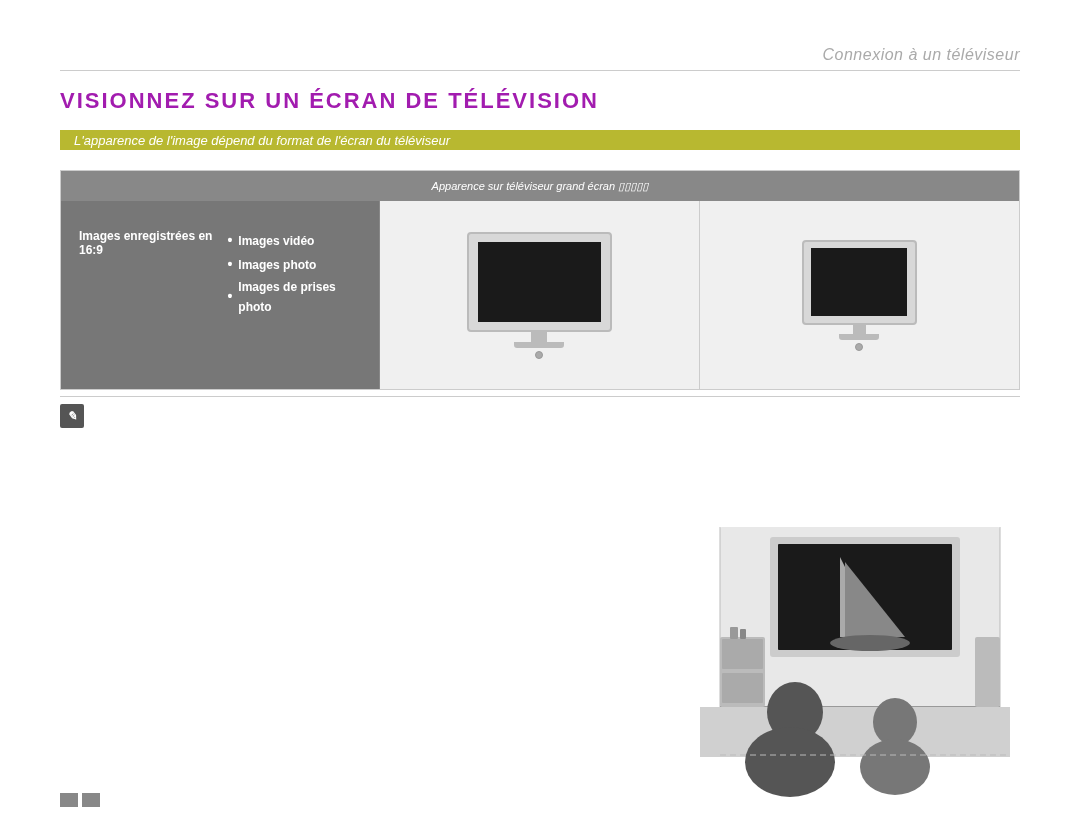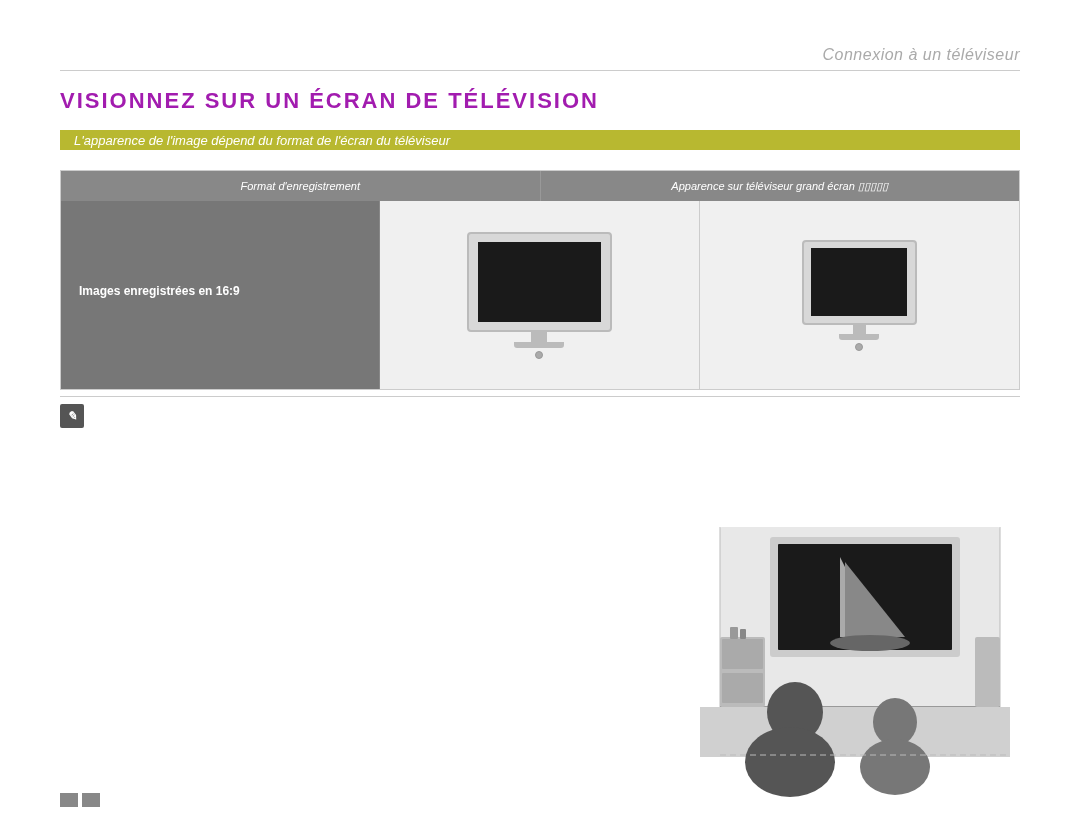--- a/index.html
+++ b/index.html
@@ -103,23 +103,23 @@
     
     .table-body {
       display: flex;
       flex: 1;
     }
 
     
     .col-1 {
       width: 33.33%;
       background: #777777;
-      padding: 15px 18px;
-      display: flex;
-      flex-direction: column;
+      padding: 28px 18px;
+      display: flex;
+      flex-direction: row;
       justify-content: center;
       border-right: 1px solid #888888;
     }
 
     .col-1-title {
       font-size: 12px;
       font-weight: bold;
       color: #ffffff;
       margin-bottom: 8px;
     }
@@ -319,28 +319,32 @@
 
 <div class="main-heading">VISIONNEZ SUR UN ÉCRAN DE TÉLÉVISION</div>
 
 <div class="banner">
   <span class="banner-text">L'apparence de l'image dépend du format de l'écran du téléviseur</span>
 </div>
 
 <div class="table-container">
 
   <div class="table-header">
-    <div class="table-header-cell">Format d'enregistrement</div>
     <div class="table-header-cell">Apparence sur téléviseur grand écran ▯▯▯▯▯</div>
   </div>
 
   <div class="table-body">
 
     <div class="col-1">
       <div class="col-1-title">Images enregistrées en 16:9</div>
+      <ul class="col-1-list">
+        <li>Images vidéo</li>
+        <li>Images photo</li>
+        <li>Images de prises photo</li>
+      </ul>
     </div>
 
     <div class="col-2">
       <div class="tv-illustration tv-big">
         <div class="tv-body">
           <div class="tv-screen"></div>
         </div>
         <div class="tv-stand-neck"></div>
         <div class="tv-stand-base"></div>
         <div class="tv-button-row">

